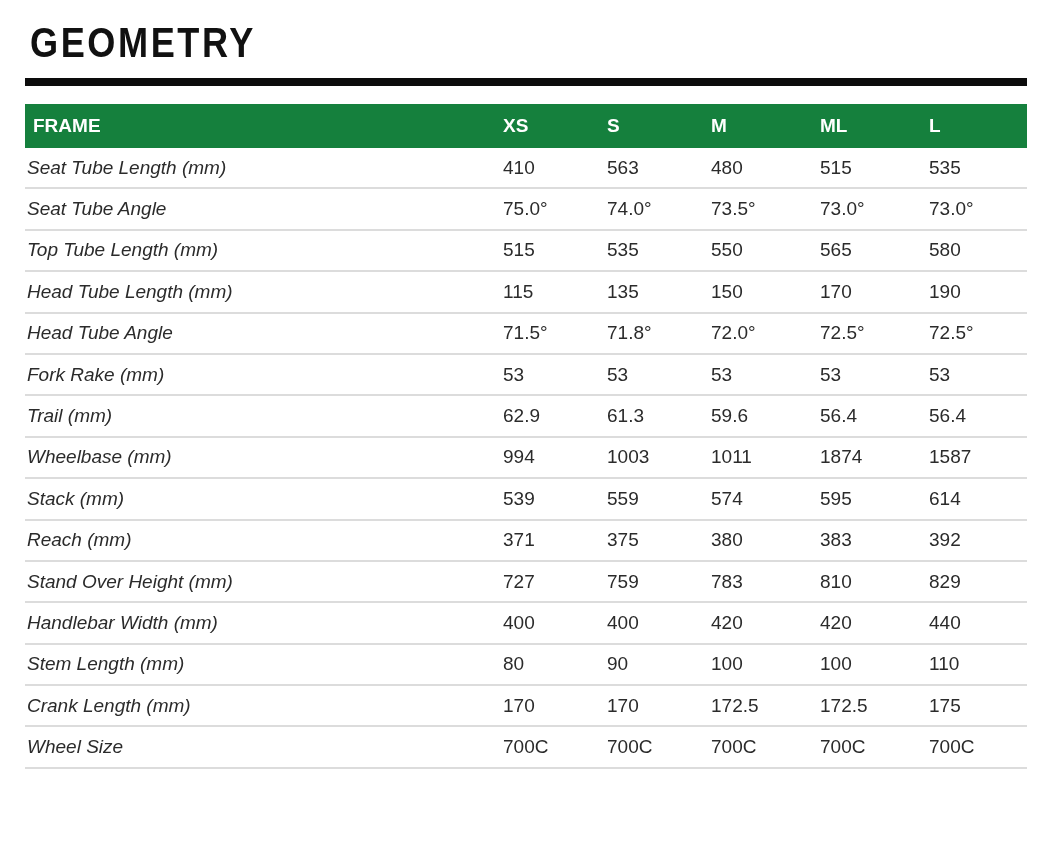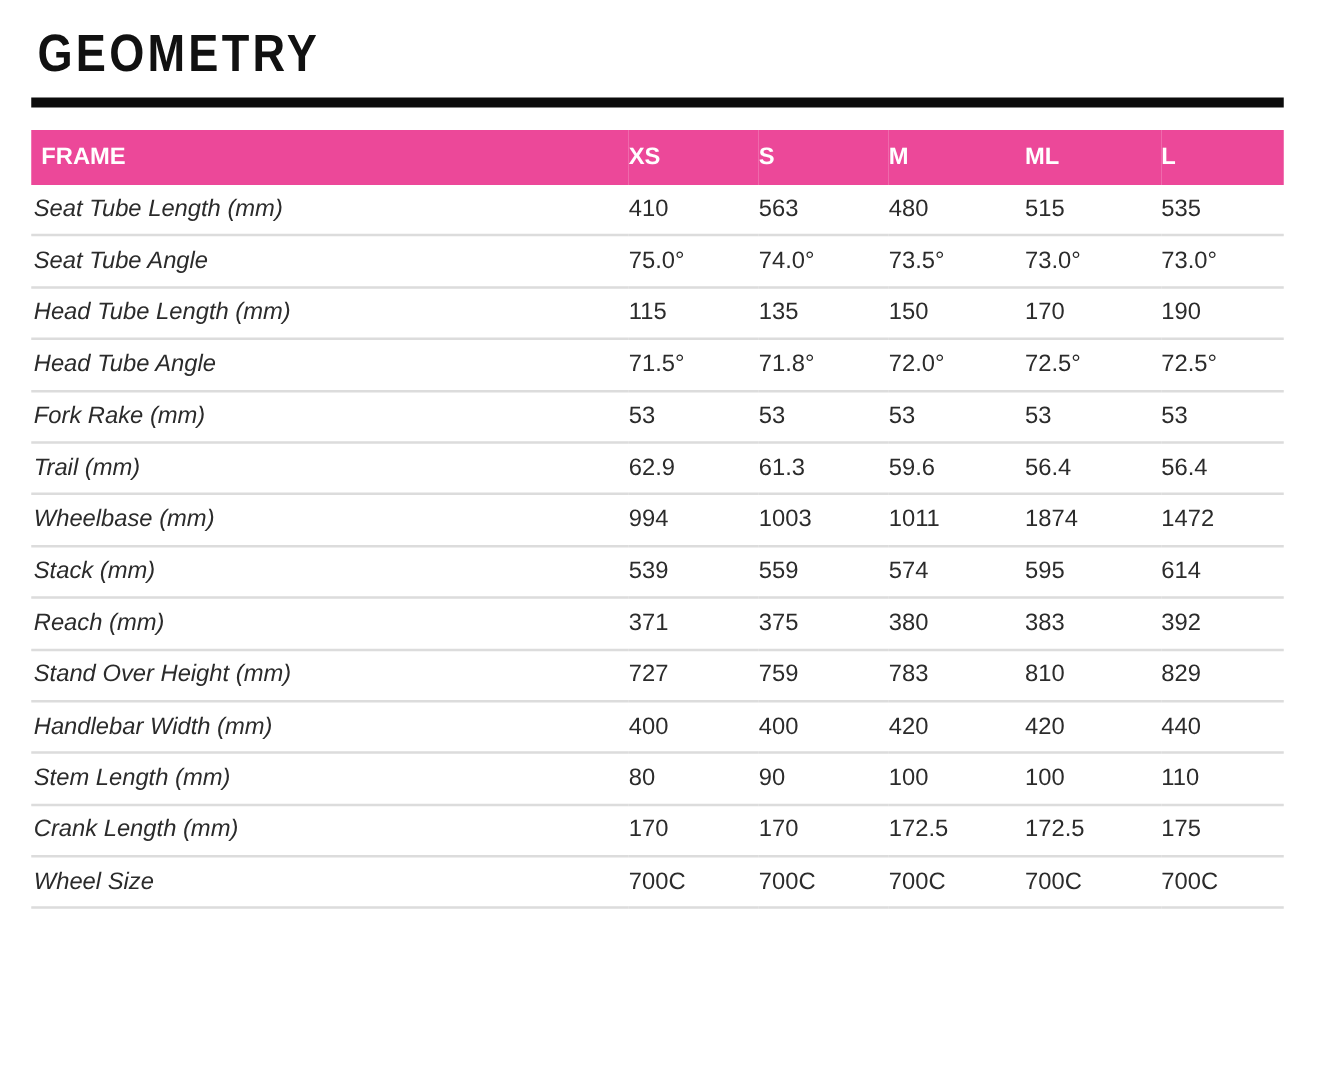--- a/index.html
+++ b/index.html
@@ -42,21 +42,21 @@
     margin-top: 18px;
   }
   col.c-label { width: 478px; }
   col.c-xs    { width: 104px; }
   col.c-s     { width: 104px; }
   col.c-m     { width: 109px; }
   col.c-ml    { width: 109px; }
   col.c-l     { width: 98px;  }
 
   thead th {
-    background: #ec4899;
+    background: #15803d;
     color: #ffffff;
     font-size: 19px;
     font-weight: 700;
     height: 44px;
     text-align: left;
     vertical-align: middle;
     padding: 0;
   }
   thead th.frame-col {
     padding-left: 8px;
@@ -115,20 +115,28 @@
   </tr>
         <tr>
     <td class="row-label">Seat Tube Angle</td>
     <td>75.0°</td>
     <td>74.0°</td>
     <td>73.5°</td>
     <td>73.0°</td>
     <td>73.0°</td>
   </tr>
         <tr>
+    <td class="row-label">Top Tube Length (mm)</td>
+    <td>515</td>
+    <td>535</td>
+    <td>550</td>
+    <td>565</td>
+    <td>580</td>
+  </tr>
+        <tr>
     <td class="row-label">Head Tube Length (mm)</td>
     <td>115</td>
     <td>135</td>
     <td>150</td>
     <td>170</td>
     <td>190</td>
   </tr>
         <tr>
     <td class="row-label">Head Tube Angle</td>
     <td>71.5°</td>
@@ -152,21 +160,21 @@
     <td>59.6</td>
     <td>56.4</td>
     <td>56.4</td>
   </tr>
         <tr>
     <td class="row-label">Wheelbase (mm)</td>
     <td>994</td>
     <td>1003</td>
     <td>1011</td>
     <td>1874</td>
-    <td>1472</td>
+    <td>1587</td>
   </tr>
         <tr>
     <td class="row-label">Stack (mm)</td>
     <td>539</td>
     <td>559</td>
     <td>574</td>
     <td>595</td>
     <td>614</td>
   </tr>
         <tr>

